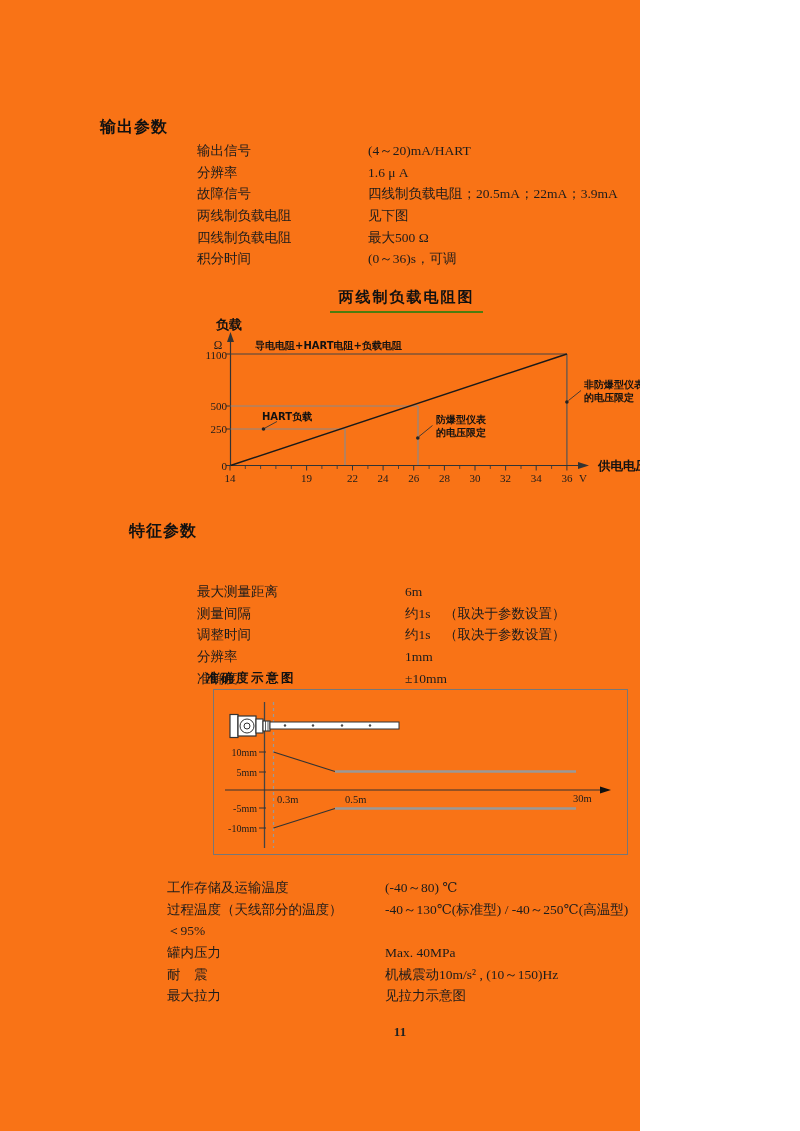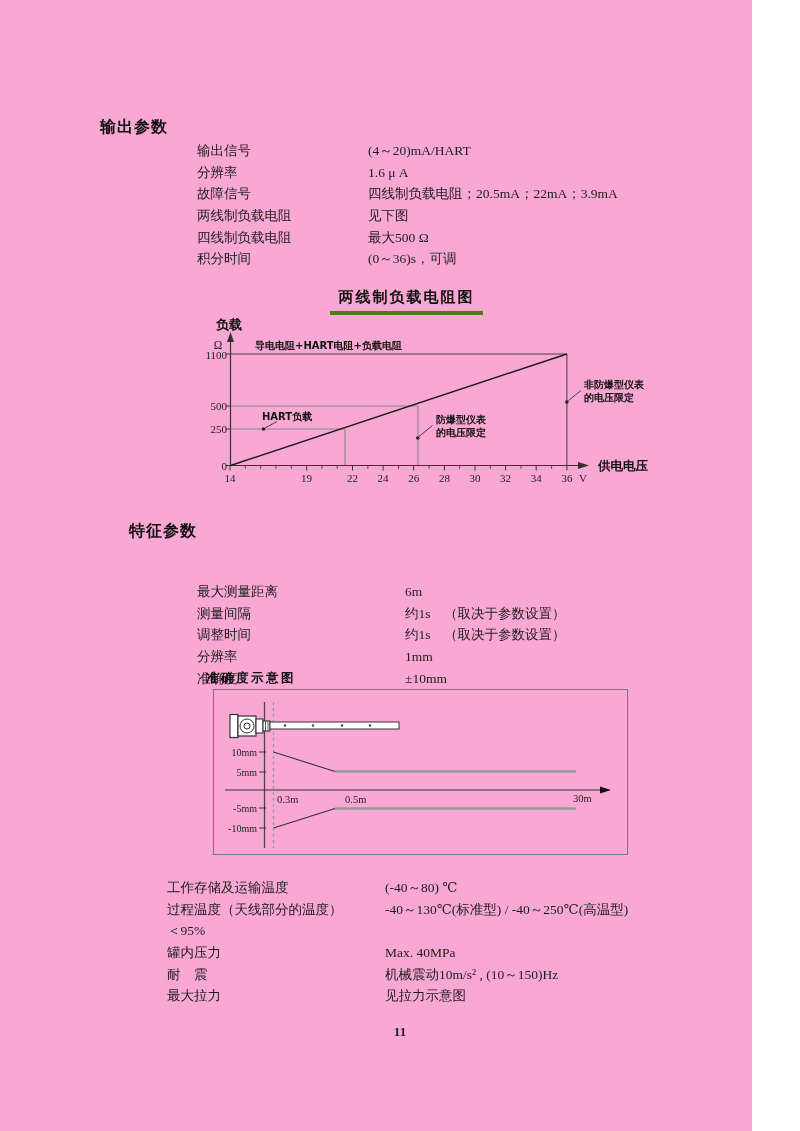--- a/index.html
+++ b/index.html
@@ -1,37 +1,37 @@
 <!DOCTYPE html>
 <html><head>
 <meta charset="utf-8">
 <style>
   * { margin:0; padding:0; box-sizing:border-box; }
   html,body { background:#fff; }
   .page {
-    position:relative; width:752px; height:1131px; background:#f9a8d4;
+    position:relative; width:640px; height:1131px; background:#f97316;
     font-family:"Liberation Serif","DejaVu Serif",serif; color:#1c1c1c; overflow:hidden;
   }
   .sec-heading {
     position:absolute; left:100px;
     font-family:"DejaVu Sans","Liberation Sans",sans-serif;
     font-weight:bold; font-size:16px; letter-spacing:1px; color:#111;
   }
   .spec-list { position:absolute; font-size:13.5px; }
   .spec-row { display:flex; height:21.7px; line-height:21.7px; white-space:nowrap; }
   .spec-row .lbl { flex:0 0 auto; }
   .spec-row .val { flex:0 0 auto; }
   .list-output .lbl  { width:171px; }
   .list-feature .lbl { width:208px; }
   .list-env .lbl     { width:218px; }
   .chart-title {
     position:absolute; left:330px; top:288px; width:153px; text-align:center;
     font-family:"DejaVu Sans","Liberation Sans",sans-serif;
     font-weight:bold; font-size:15px; letter-spacing:2px; color:#111;
-    padding-bottom:4px; border-bottom:4px solid #4d7c0f;
+    padding-bottom:4px; border-bottom:2px solid #4d7c0f;
   }
   .diagram-title {
     position:absolute; left:206px; top:670px;
     font-family:"DejaVu Sans","Liberation Sans",sans-serif;
     font-weight:bold; font-size:12.5px; letter-spacing:2.5px; color:#111;
   }
   .page-number {
     position:absolute; left:0; top:1024px; width:800px; text-align:center;
     font-size:13px; font-weight:bold; color:#222;
   }

